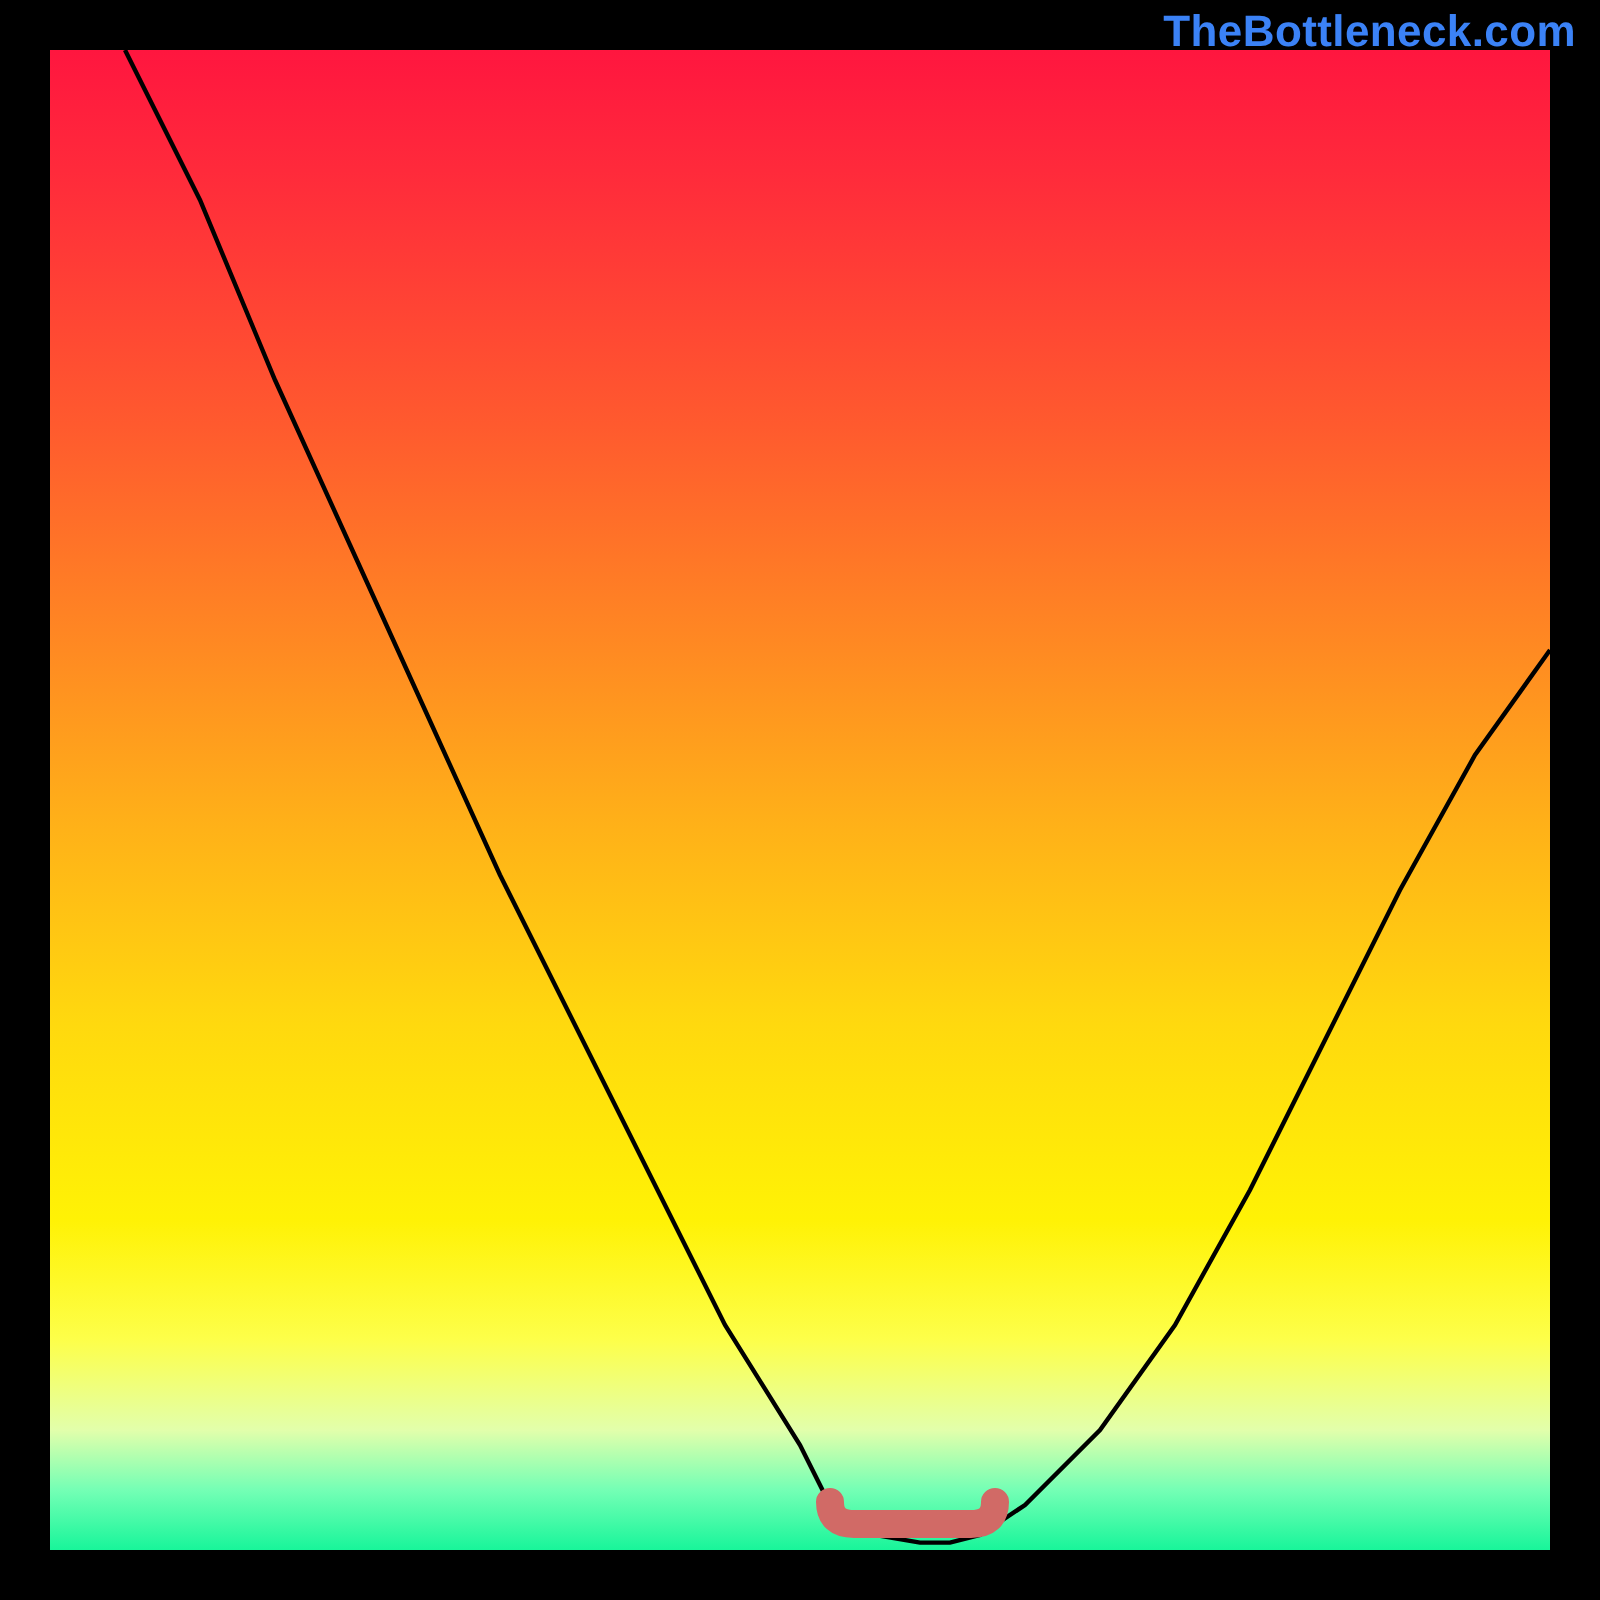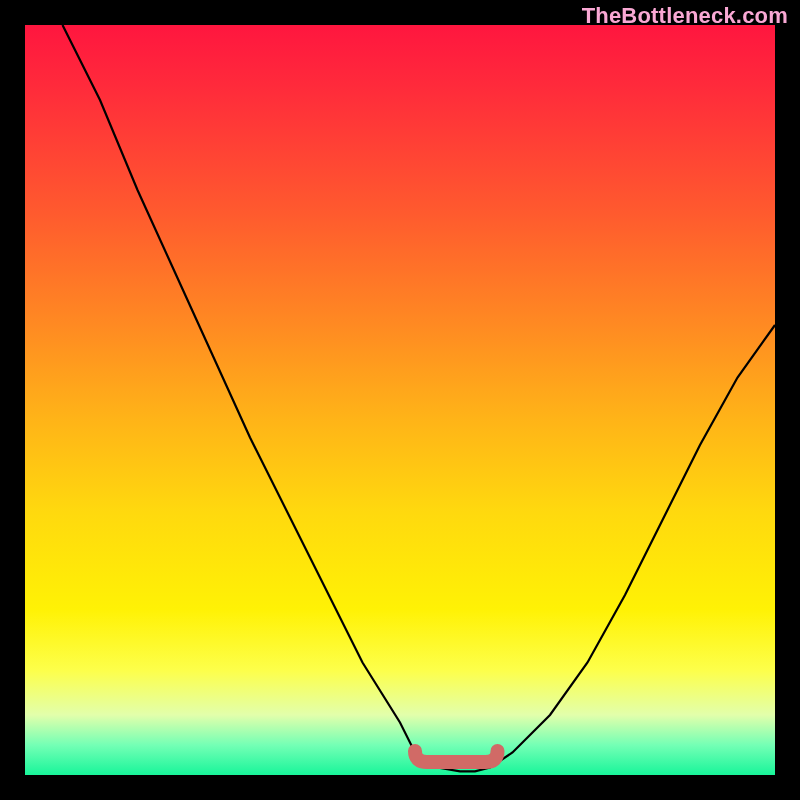--- a/index.html
+++ b/index.html
@@ -14,21 +14,21 @@
   .frame {
     position: relative;
     width: 800px;
     height: 800px;
     background: #000;
   }
   .watermark {
     position: absolute;
     top: 3px;
     right: 12px;
-    color: #f9a8d4;
+    color: #3b82f6;
     font-size: 22px;
     font-weight: 600;
     letter-spacing: 0.2px;
     z-index: 5;
   }
   .plot {
     position: absolute;
     left: 25px;
     top: 25px;
     width: 750px;

